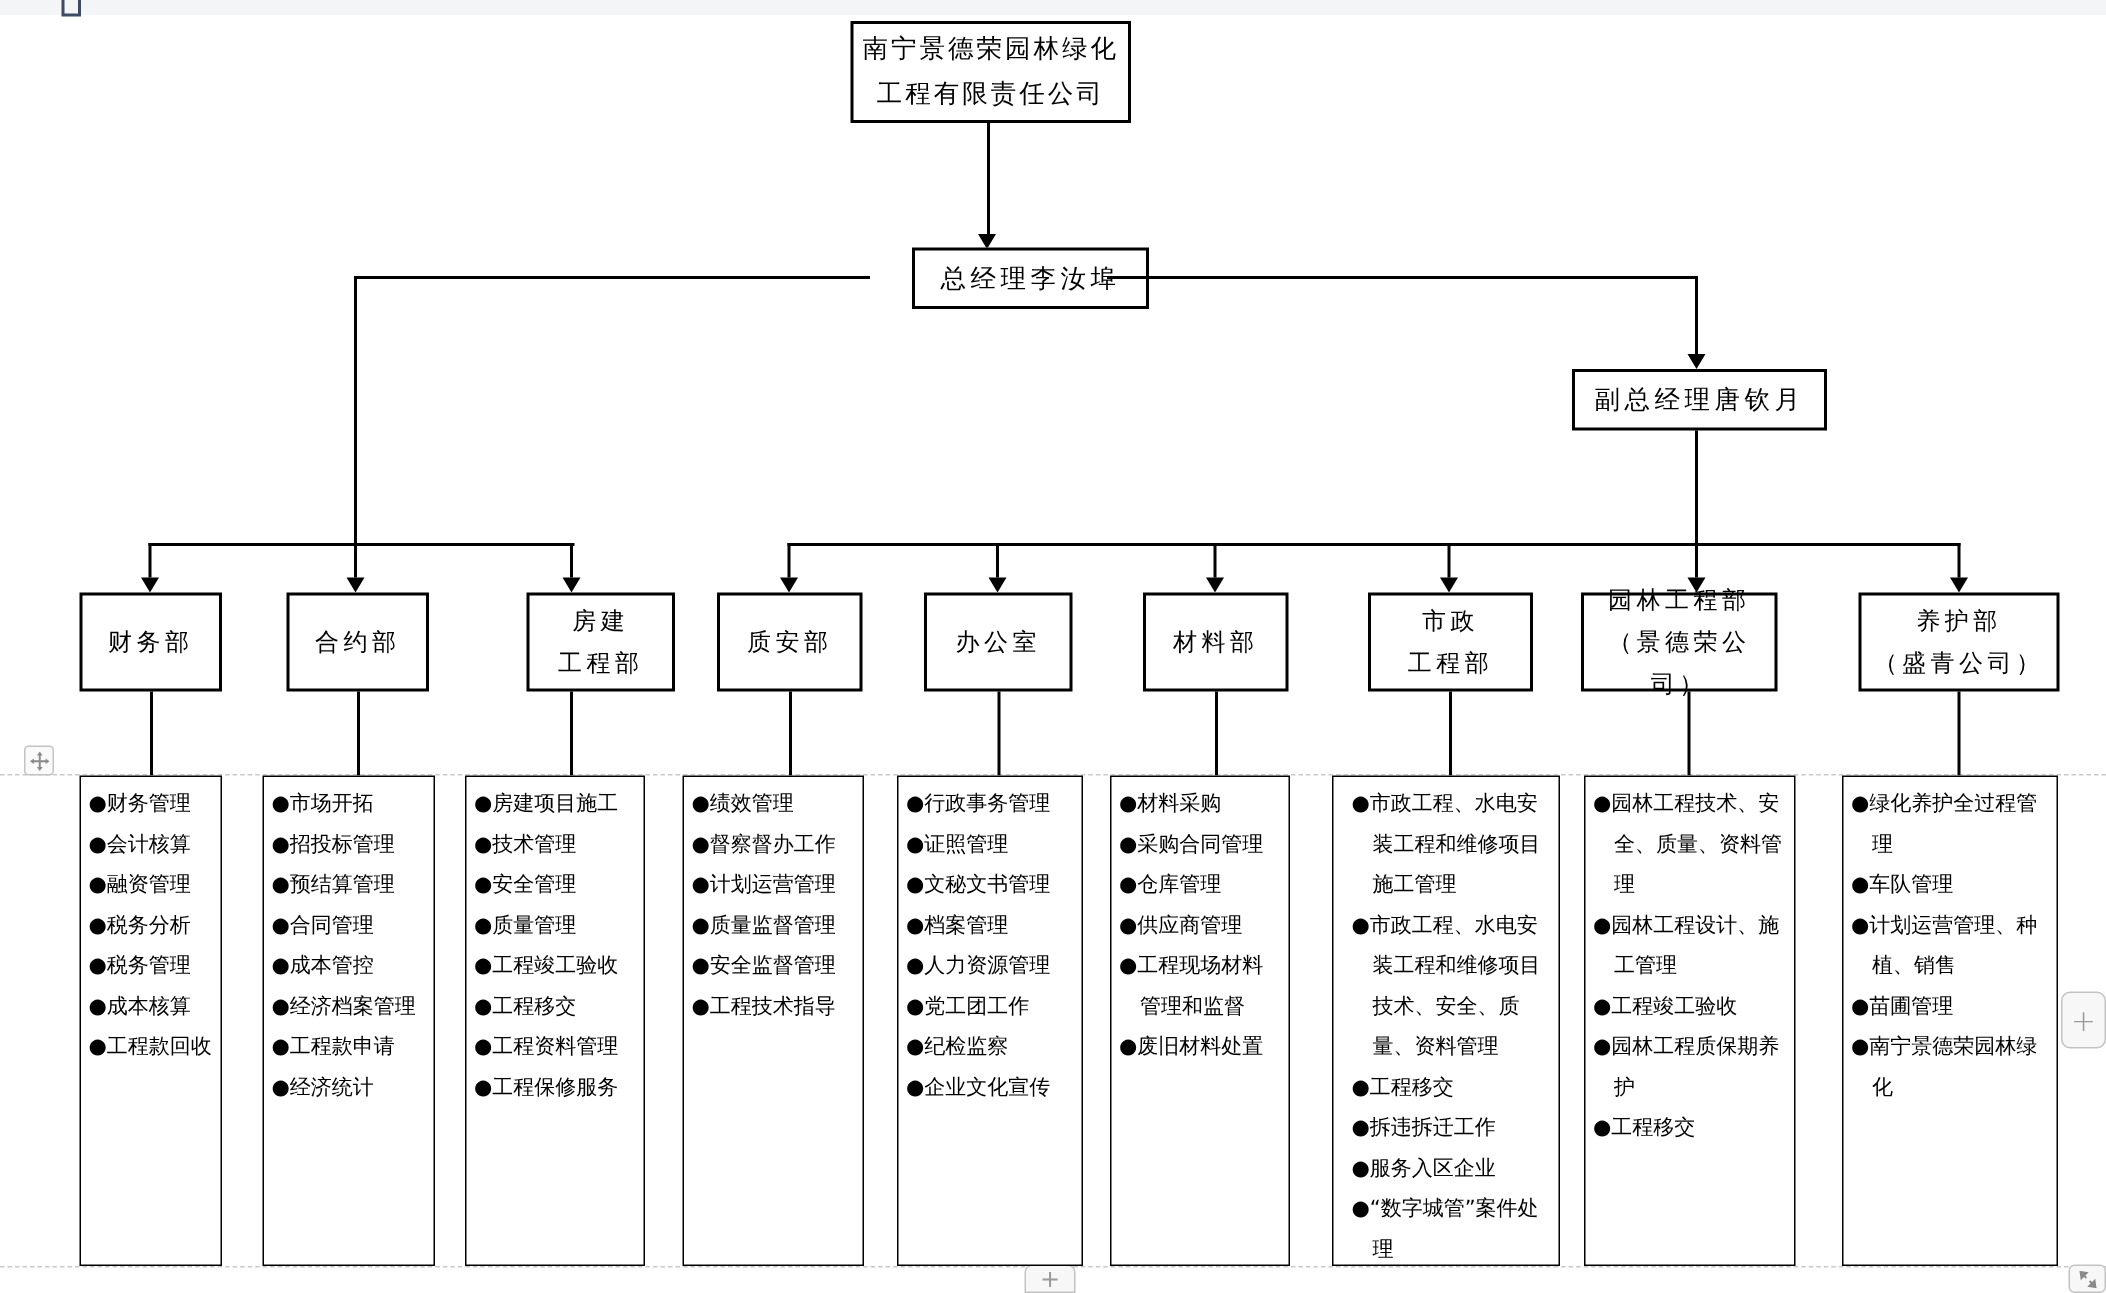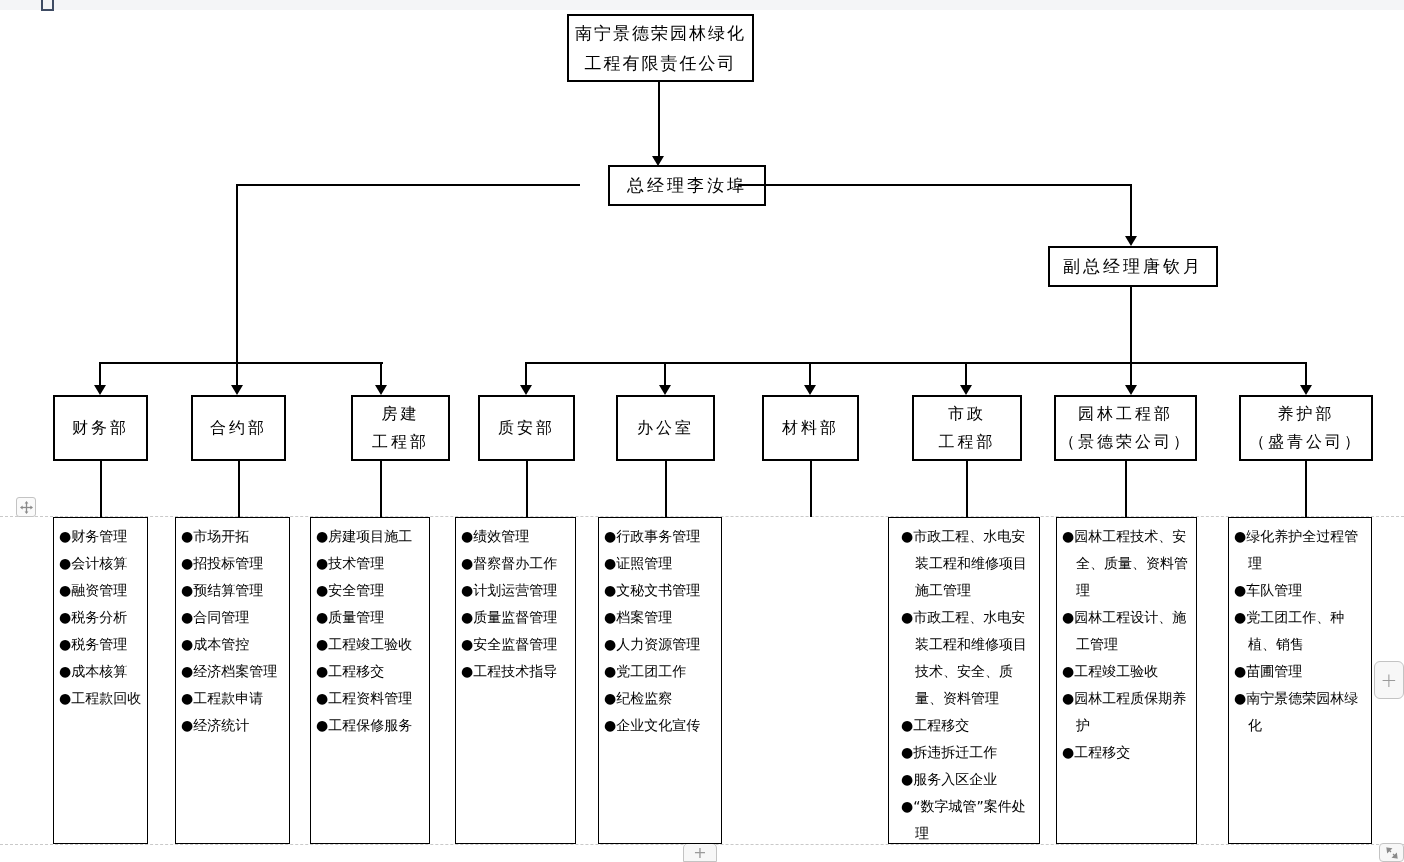--- a/index.html
+++ b/index.html
@@ -182,38 +182,46 @@
       <div class="duty">●党工团工作</div>
       <div class="duty">●纪检监察</div>
       <div class="duty">●企业文化宣传</div>
     </div>
     <div class="vline" style="left: 809px; top: 362px; height: 23px;"></div>
     <div class="arr" style="left: 804px; top: 385px;"></div>
     <div class="box dept-box" style="left: 762px; top: 395px; width: 97px; height: 66px;">
       <div class="dept-line">材料部</div>
     </div>
     <div class="vline" style="left: 809.5px; top: 461px; height: 56px;"></div>
+    <div class="box list-box" style="left: 740px; top: 517px; width: 120px; height: 327px;">
+      <div class="duty">●材料采购</div>
+      <div class="duty">●采购合同管理</div>
+      <div class="duty">●仓库管理</div>
+      <div class="duty">●供应商管理</div>
+      <div class="duty">●工程现场材料管理和监督</div>
+      <div class="duty">●废旧材料处置</div>
+    </div>
     <div class="vline" style="left: 965px; top: 362px; height: 23px;"></div>
     <div class="arr" style="left: 960px; top: 385px;"></div>
     <div class="box dept-box" style="left: 912px; top: 395px; width: 110px; height: 66px;">
       <div class="dept-line">市政</div>
       <div class="dept-line">工程部</div>
     </div>
     <div class="vline" style="left: 966px; top: 461px; height: 56px;"></div>
     <div class="box list-box" style="left: 888px; top: 517px; width: 152px; height: 327px; padding-left: 12px;">
       <div class="duty">●市政工程、水电安装工程和维修项目施工管理</div>
       <div class="duty">●市政工程、水电安装工程和维修项目技术、安全、质量、资料管理</div>
       <div class="duty">●工程移交</div>
       <div class="duty">●拆违拆迁工作</div>
       <div class="duty">●服务入区企业</div>
       <div class="duty">●“数字城管”案件处理</div>
     </div>
     <div class="vline" style="left: 1130px; top: 362px; height: 23px;"></div>
     <div class="arr" style="left: 1125px; top: 385px;"></div>
-    <div class="box dept-box" style="left: 1054px; top: 395px; width: 143px; height: 66px;">
+    <div class="box dept-box" style="left: 1054px; top: 395px; width: 131px; height: 66px;">
       <div class="dept-line">园林工程部</div>
       <div class="dept-line">（景德荣公司）</div>
     </div>
     <div class="vline" style="left: 1124.5px; top: 461px; height: 56px;"></div>
     <div class="box list-box" style="left: 1056px; top: 517px; width: 141px; height: 327px;">
       <div class="duty">●园林工程技术、安全、质量、资料管理</div>
       <div class="duty">●园林工程设计、施工管理</div>
       <div class="duty">●工程竣工验收</div>
       <div class="duty">●园林工程质保期养护</div>
       <div class="duty">●工程移交</div>
@@ -221,17 +229,17 @@
     <div class="vline" style="left: 1305px; top: 362px; height: 23px;"></div>
     <div class="arr" style="left: 1300px; top: 385px;"></div>
     <div class="box dept-box" style="left: 1239px; top: 395px; width: 134px; height: 66px;">
       <div class="dept-line">养护部</div>
       <div class="dept-line">（盛青公司）</div>
     </div>
     <div class="vline" style="left: 1305px; top: 461px; height: 56px;"></div>
     <div class="box list-box" style="left: 1228px; top: 517px; width: 144px; height: 327px;">
       <div class="duty">●绿化养护全过程管理</div>
       <div class="duty">●车队管理</div>
-      <div class="duty">●党工团工作、种植、销售</div>
+      <div class="duty">●计划运营管理、种植、销售</div>
       <div class="duty">●苗圃管理</div>
       <div class="duty">●南宁景德荣园林绿化</div>
     </div>
   </div>
 
 </body></html>

